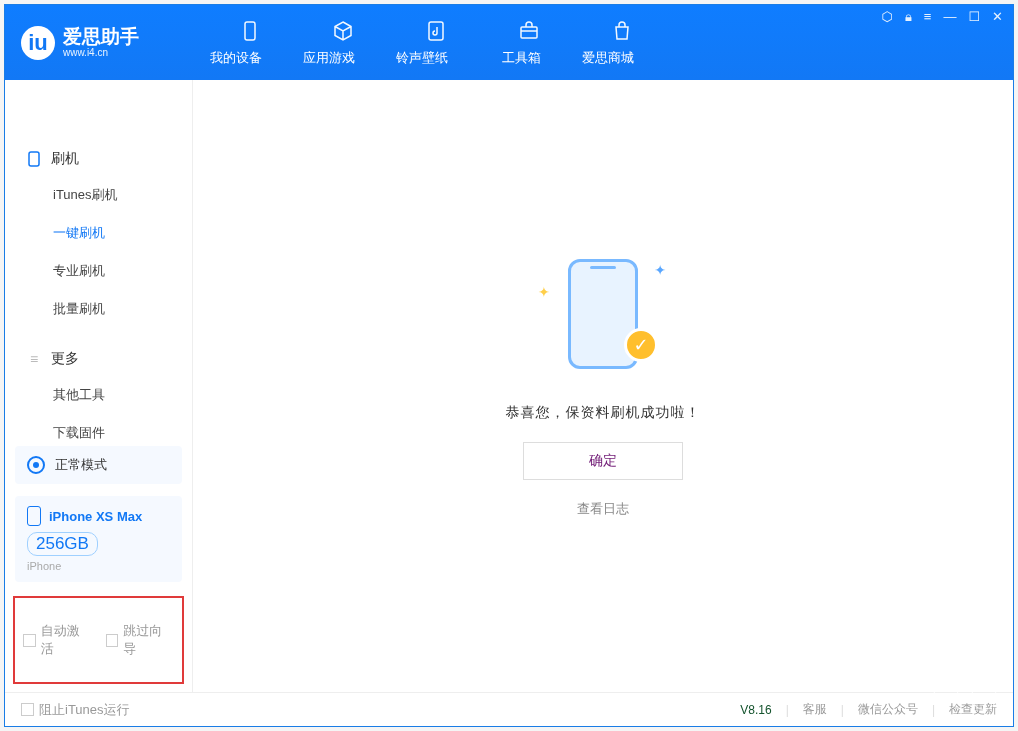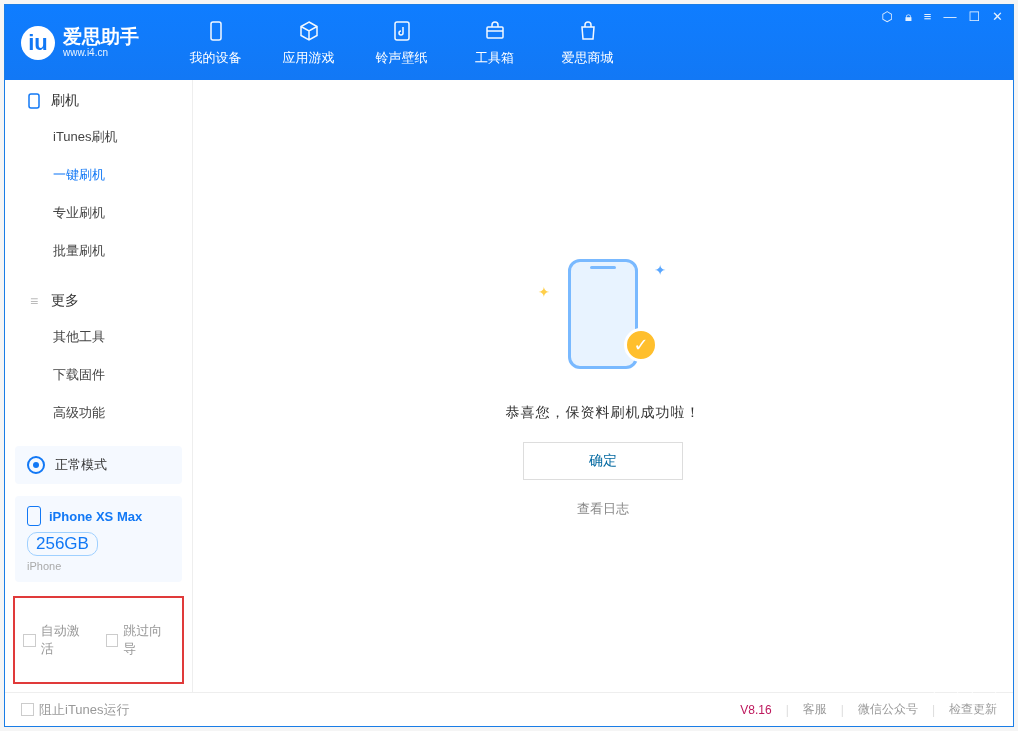--- a/index.html
+++ b/index.html
@@ -5,30 +5,30 @@
 * { margin: 0; padding: 0; box-sizing: border-box; font-family: "Microsoft YaHei", "PingFang SC", Arial, sans-serif; }
 body { background: #f5f5f5; padding: 4px; }
 .window { width: 1010px; height: 723px; background: #fff; border: 1px solid #1a7de6; display: flex; flex-direction: column; position: relative; }
 .header { height: 75px; background: linear-gradient(#0f7dff, #1278f5); display: flex; align-items: center; padding: 0 0 0 16px; }
 .logo-wrap { display: flex; align-items: center; margin-right: 30px; }
 .logo-circle { width: 34px; height: 34px; background: #fff; border-radius: 50%; display: flex; align-items: center; justify-content: center; color: #1278f5; font-weight: bold; font-size: 22px; }
 .logo-text { margin-left: 8px; color: #fff; }
 .logo-name { font-size: 19px; font-weight: bold; line-height: 1.1; }
 .logo-url { font-size: 10px; opacity: .9; }
 .tabs { display: flex; height: 100%; }
-.tab { width: 93px; height: 100%; display: flex; flex-direction: column; align-items: center; justify-content: center; color: #fff; font-size: 13px; cursor: pointer; position: relative; }
+.tab { width: 93px; height: 100%; display: flex; flex-direction: column; align-items: flex-end; justify-content: center; color: #fff; font-size: 13px; cursor: pointer; position: relative; }
 .tab.active { background: rgba(255,255,255,.14); }
 .tab-icon { width: 24px; height: 24px; margin-bottom: 6px; opacity: .95; }
 .win-ctrls-top { position: absolute; right: 10px; top: 4px; display: flex; gap: 12px; color: #fff; font-size: 13px; }
 .win-ctrls-top span { cursor: pointer; opacity: .9; }
 .win-ctrls-bot { position: absolute; right: 16px; bottom: 16px; display: flex; gap: 12px; color: #fff; }
 .circle-btn { width: 26px; height: 26px; border: 1.5px solid rgba(255,255,255,.9); border-radius: 50%; display: flex; align-items: center; justify-content: center; cursor: pointer; font-size: 14px; }
 .body { flex: 1; display: flex; min-height: 0; }
 .sidebar { width: 188px; border-right: 1px solid #eee; display: flex; flex-direction: column; }
-.sidebar-scroll { flex: 1; overflow: auto; padding-top: 4px; }
+.sidebar-scroll { flex: 1; overflow: auto; padding-top: 22px; margin-top: 40px; }
 .sec-title { display: flex; align-items: center; padding: 8px 22px; font-size: 14px; color: #333; }
 .sec-icon { width: 14px; height: 14px; margin-right: 10px; display: inline-flex; align-items: center; justify-content: center; }
 .side-item { padding: 10px 22px 10px 48px; font-size: 13px; color: #444; cursor: pointer; }
 .side-item.active { color: #1278f5; }
 .mode-card, .device-card { margin: 6px 10px; background: #f5f9ff; border-radius: 4px; padding: 10px 12px; font-size: 13px; }
 .mode-card { display: flex; align-items: center; color: #333; }
 .mode-icon { width: 18px; height: 18px; border: 2px solid #1278f5; border-radius: 50%; margin-right: 10px; display: inline-flex; align-items: center; justify-content: center; }
 .mode-icon::after { content: ""; width: 6px; height: 6px; background: #1278f5; border-radius: 50%; }
 .device-card .dev-head { display: flex; align-items: center; color: #1278f5; font-weight: bold; }
 .dev-icon { width: 14px; height: 20px; border: 1.5px solid #1278f5; border-radius: 3px; margin-right: 8px; }
@@ -38,27 +38,27 @@
 .chk { display: flex; align-items: center; font-size: 13px; color: #999; cursor: pointer; }
 .chk-box { width: 13px; height: 13px; border: 1px solid #ccc; margin-right: 5px; background: #fff; }
 .main { flex: 1; display: flex; flex-direction: column; align-items: center; justify-content: center; gap: 20px; position: relative; }
 .illus { width: 130px; height: 130px; position: relative; }
 .phone-svg { width: 70px; height: 110px; border: 3px solid #79b9ff; border-radius: 12px; background: #e8f3ff; position: absolute; left: 30px; top: 5px; }
 .phone-svg::after { content: ""; position: absolute; left: 30%; right: 30%; top: 4px; height: 3px; background: #79b9ff; border-radius: 2px; }
 .badge { position: absolute; right: 10px; bottom: 22px; width: 34px; height: 34px; background: #ffbf2d; border: 3px solid #fff; border-radius: 50%; display: flex; align-items: center; justify-content: center; color: #fff; font-size: 18px; }
 .spark { position: absolute; color: #ffcf4a; font-size: 14px; }
 .spark.s1{left:0;top:30px} .spark.s2{right:2px;top:8px;color:#5aa7ff}
 .succ-msg { font-size: 14px; color: #333; letter-spacing: 1px; }
-.ok-btn { width: 160px; height: 38px; border: 1px solid #ddd; background: #fff; font-size: 14px; color: #0369a1; cursor: pointer; }
+.ok-btn { width: 160px; height: 38px; border: 1px solid #ddd; background: #fff; font-size: 14px; color: #701a75; cursor: pointer; }
 .log-link { font-size: 13px; color: #888; cursor: pointer; }
 .footer { height: 34px; border-top: 1px solid #eee; display: flex; align-items: center; padding: 0 16px; font-size: 12px; color: #999; }
 .footer-right { margin-left: auto; display: flex; gap: 14px; align-items: center; }
 .footer-right span { cursor: pointer; }
 .footer-right .sep { color: #ddd; cursor: default; }
-.ver { color: #be185d; }
+.ver { color: #14532d; }
 </style>
 </head>
 <body>
 
 <div class="window">
   <div class="header">
     <div class="logo-wrap">
       <div class="logo-circle">iu</div>
       <div class="logo-text">
         <div class="logo-name">爱思助手</div>

